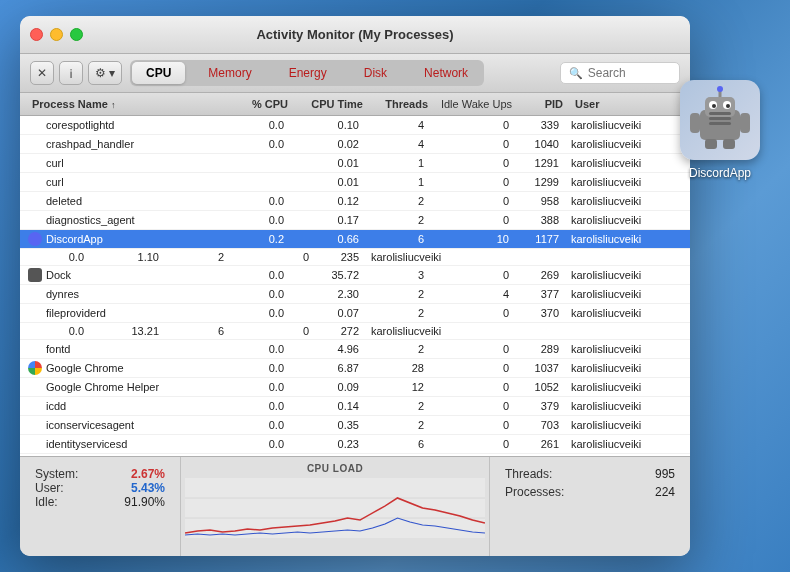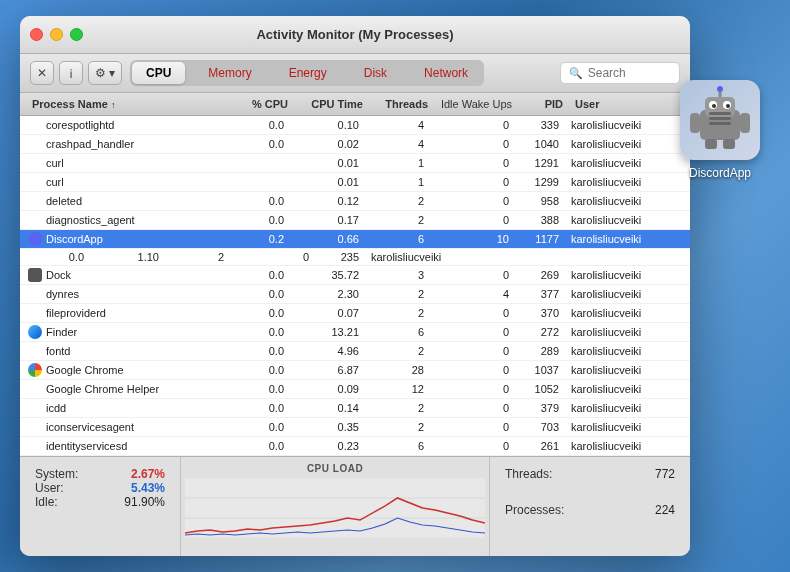--- a/index.html
+++ b/index.html
@@ -212,21 +212,21 @@
     .chart-area {
       flex: 1;
       width: 100%;
       padding: 4px 4px 8px 4px;
     }
     .footer-right {
       width: 200px;
       padding: 10px 15px;
       display: flex;
       flex-direction: column;
-      gap: 22px;
+      gap: 4px;
     }
     .footer-right .footer-row {
       justify-content: space-between;
     }
     
     .desktop-icon {
       position: absolute;
       right: 30px;
       top: 80px;
       display: flex;
@@ -441,24 +441,20 @@
         <span>fileproviderd</span>
       </div>
       <div class="cell cell-cpu">0.0</div>
       <div class="cell cell-cputime">0.07</div>
       <div class="cell cell-threads">2</div>
       <div class="cell cell-idle">0</div>
       <div class="cell cell-pid">370</div>
       <div class="cell cell-user">karolisliucveiki</div>
     </div>
       <div class="table-row">
-      <div class="cell cell-process">
-        <div class="process-icon icon-finder"></div>
-        <span>Finder</span>
-      </div>
       <div class="cell cell-cpu">0.0</div>
       <div class="cell cell-cputime">13.21</div>
       <div class="cell cell-threads">6</div>
       <div class="cell cell-idle">0</div>
       <div class="cell cell-pid">272</div>
       <div class="cell cell-user">karolisliucveiki</div>
     </div>
       <div class="table-row">
       <div class="cell cell-process">
         <div class="process-icon" style="background:transparent"></div>
@@ -558,21 +554,21 @@
           <line x1="0" y1="40" x2="240" y2="40" stroke="#ccc" stroke-width="0.5"></line>
 
           <polyline points="0,55 10,53 20,52 30,54 40,53 50,51 60,52 70,50 80,49 90,48 100,47 110,45 120,43 130,40 140,42 150,35 160,28 170,20 180,25 190,30 200,32 210,35 220,38 230,42 240,45" fill="none" stroke="#cc3333" stroke-width="1.5"></polyline>
           <polyline points="0,57 10,56 20,57 30,56 40,57 50,56 60,55 70,56 80,55 90,54 100,55 110,54 120,53 130,52 140,53 150,50 160,46 170,40 180,44 190,47 200,48 210,50 220,52 230,54 240,55" fill="none" stroke="#3355cc" stroke-width="1"></polyline>
         </svg>
       </div>
     </div>
     <div class="footer-right">
       <div class="footer-row">
         <span class="footer-label">Threads:</span>
-        <span class="footer-value-dark">772</span>
+        <span class="footer-value-dark">995</span>
       </div>
       <div class="footer-row">
         <span class="footer-label">Processes:</span>
         <span class="footer-value-dark">224</span>
       </div>
     </div>
   </div>
 </div>
 
 <div class="desktop-icon">

